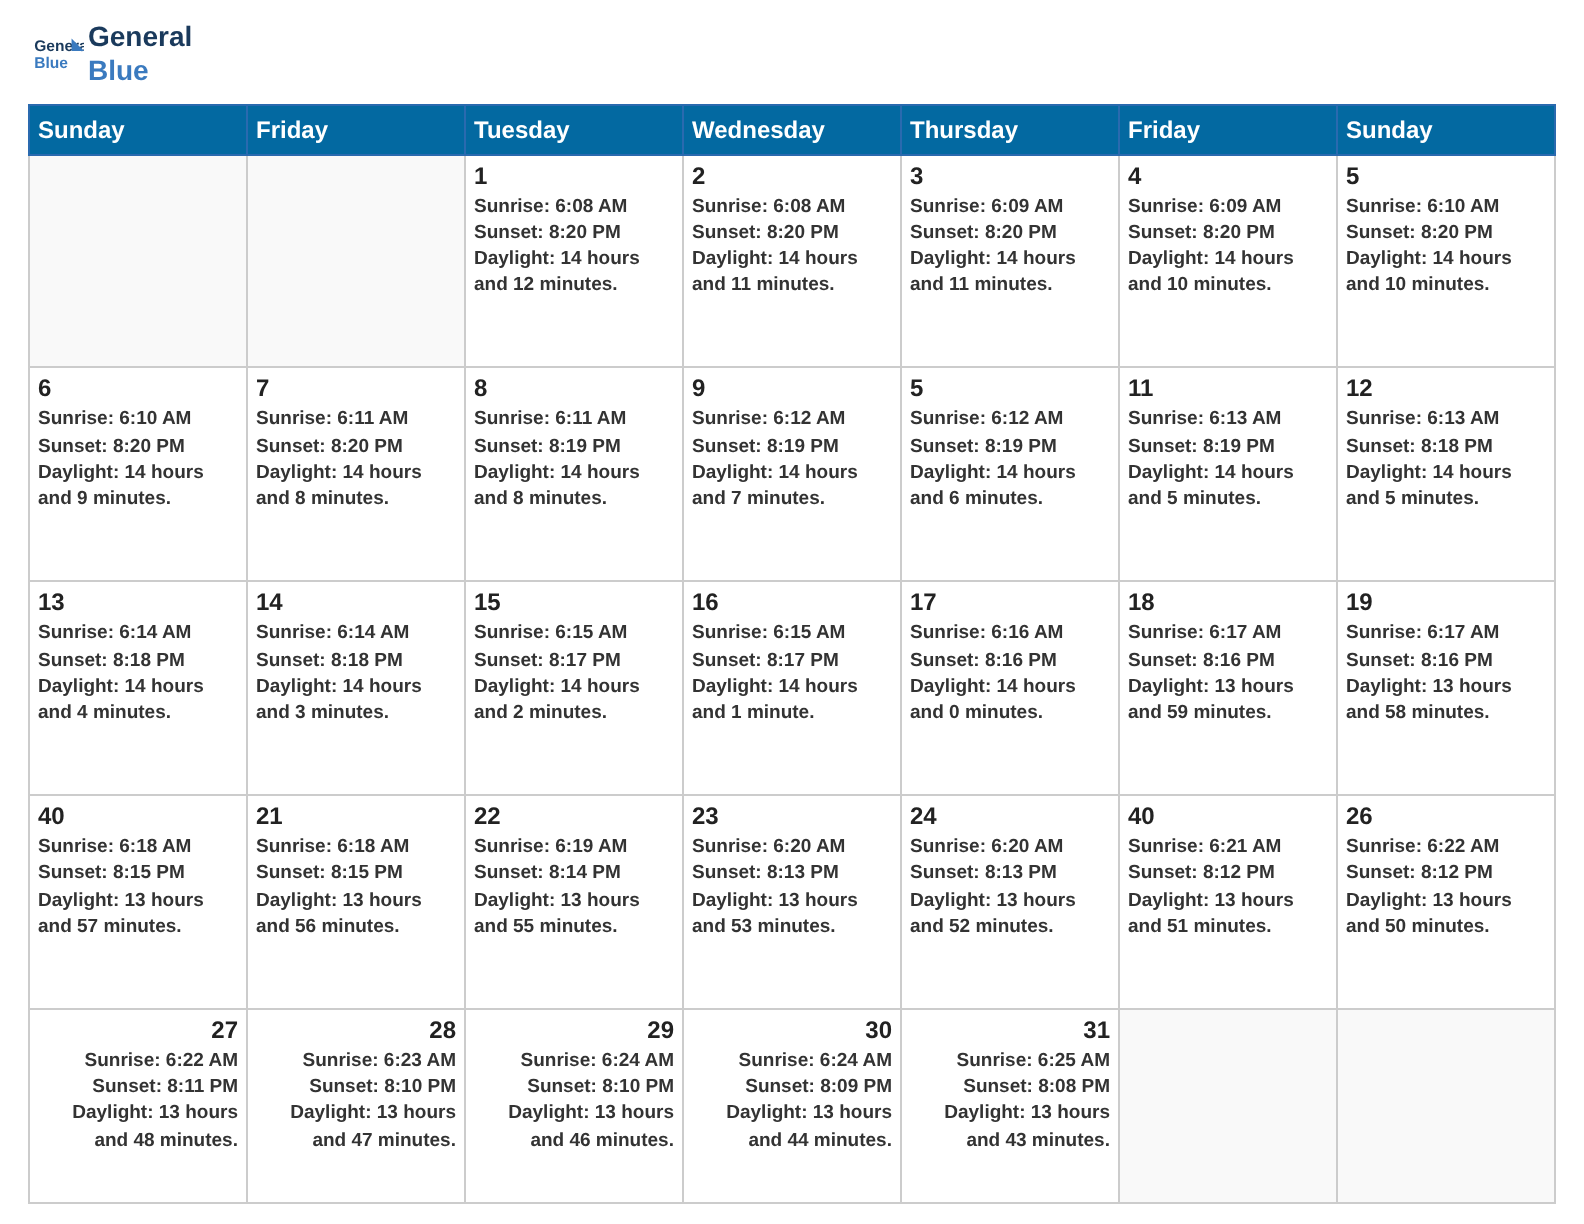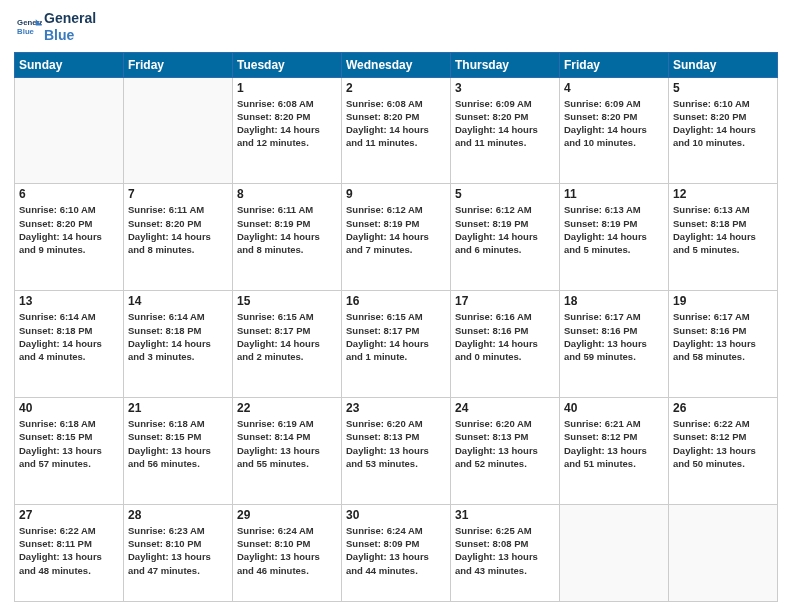--- a/index.html
+++ b/index.html
@@ -90,20 +90,21 @@
       margin-bottom: 2px;
     }
     .day-info {
       font-size: 9.5px;
       color: #333;
       line-height: 1.4;
       font-weight: bold;
     }
     .last-row td {
       height: 80px;
+      text-align: right;
     }
   </style>
 </head>
 <body>
 
 <div class="page">
   <div class="header">
     <div class="logo">
       <svg class="logo-icon" viewBox="0 0 36 36">
         <rect x="2" y="2" width="32" height="32" rx="3" fill="#fff"></rect>

